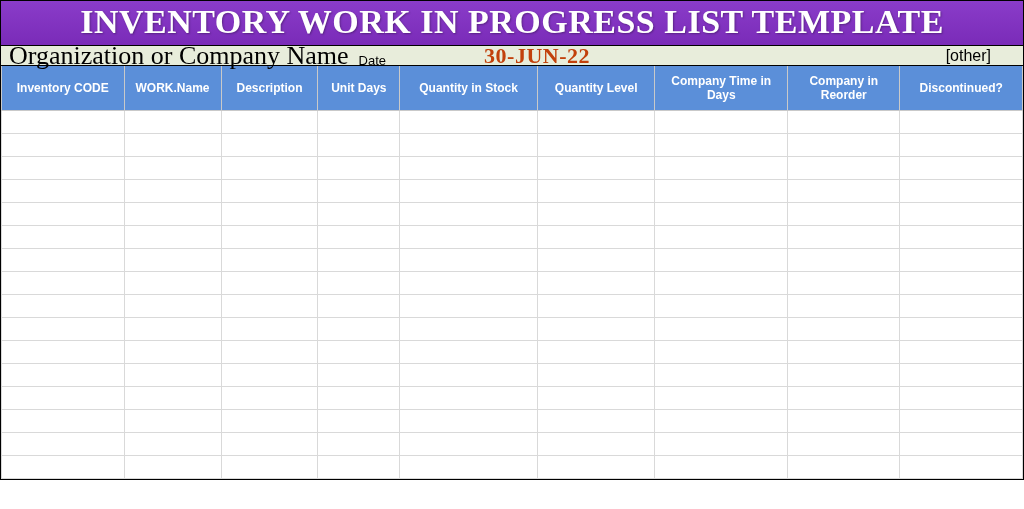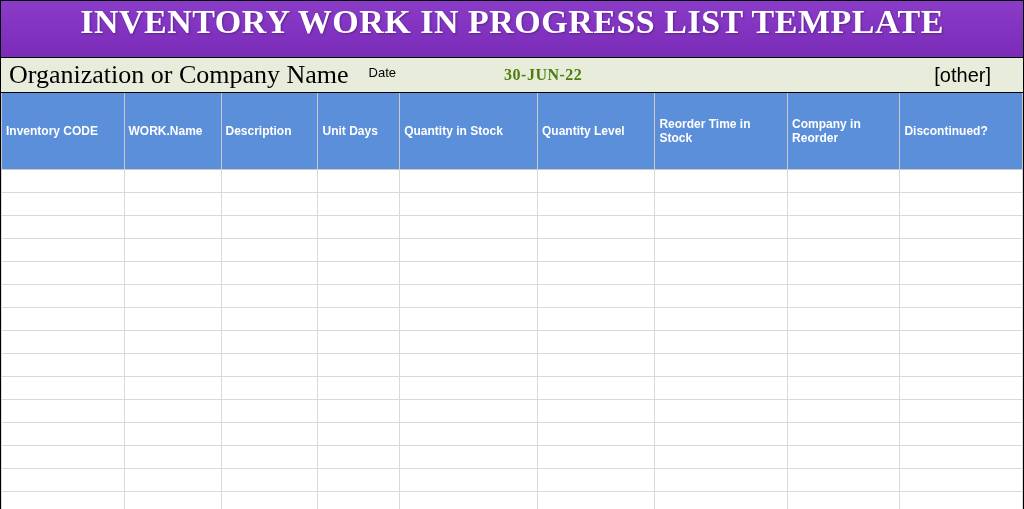--- a/index.html
+++ b/index.html
@@ -17,74 +17,73 @@
       border: 1px solid #000;
     }
     .title-bar {
       background: #8a2be2;
       background: linear-gradient(to bottom, #8a3cc9 0%, #7a2bb8 100%);
       color: #fff;
       text-align: center;
       font-family: 'Georgia', 'Times New Roman', serif;
       font-weight: bold;
       font-size: 34px;
-      padding: 2px 0 16px 0;
+      padding: 2px 0 4px 0;
       letter-spacing: 0.5px;
       text-shadow: 1px 1px 2px rgba(0,0,0,0.3);
       border-bottom: 1px solid #000;
     }
     .org-bar {
       background: #e8eddb;
       display: flex;
       align-items: center;
       padding: 3px 8px;
       border-bottom: 1.5px solid #000;
-      height: 35px;
-      gap: 10px;
+      height: 20px;
     }
     .org-name {
       font-family: Georgia, 'Times New Roman', serif;
       font-size: 26px;
       color: #000;
       flex: 0 0 auto;
       padding-right: 8px;
     }
     .date-label {
       font-size: 13px;
       color: #000;
       padding: 0 8px 0 2px;
       align-self: flex-start;
       padding-top: 4px;
     }
     .date-value {
       font-family: 'Times New Roman', serif;
       font-weight: bold;
-      font-size: 16px;
-      color: #4d7c0f;
+      font-size: 22px;
+      color: #c2410c;
       padding-left: 90px;
       letter-spacing: 0.5px;
     }
     .other-field {
       margin-left: auto;
-      font-size: 20px;
+      font-size: 16px;
       color: #000;
       padding-right: 24px;
     }
     .table {
       width: 100%;
       border-collapse: collapse;
       table-layout: fixed;
     }
     .table th {
       background: #5b8fd9;
       color: #fff;
       font-size: 12px;
       font-weight: bold;
-      text-align: left;
-      padding: 24px 4px;
+      text-align: center;
+      padding: 8px 4px;
       border: 1px solid #c9c9c9;
       border-top: none;
       vertical-align: middle;
       height: 44px;
     }
     .table td {
       border: 1px solid #d9d9d9;
       height: 23px;
       padding: 0 6px;
       font-size: 14px;
@@ -127,21 +126,21 @@
         <col class="col-disc">
     </colgroup>
     <thead>
       <tr>
         <th>Inventory CODE</th>
         <th>WORK.Name</th>
         <th>Description</th>
         <th>Unit Days</th>
         <th>Quantity in Stock</th>
         <th>Quantity Level</th>
-        <th>Reorder Time in Stock</th>
+        <th>Company Time in Days</th>
         <th>Company in Reorder</th>
         <th>Discontinued?</th>
       </tr>
     </thead>
     <tbody id="table-body">
         <tr>
           <td></td>
           <td></td>
           <td></td>
           <td></td>

